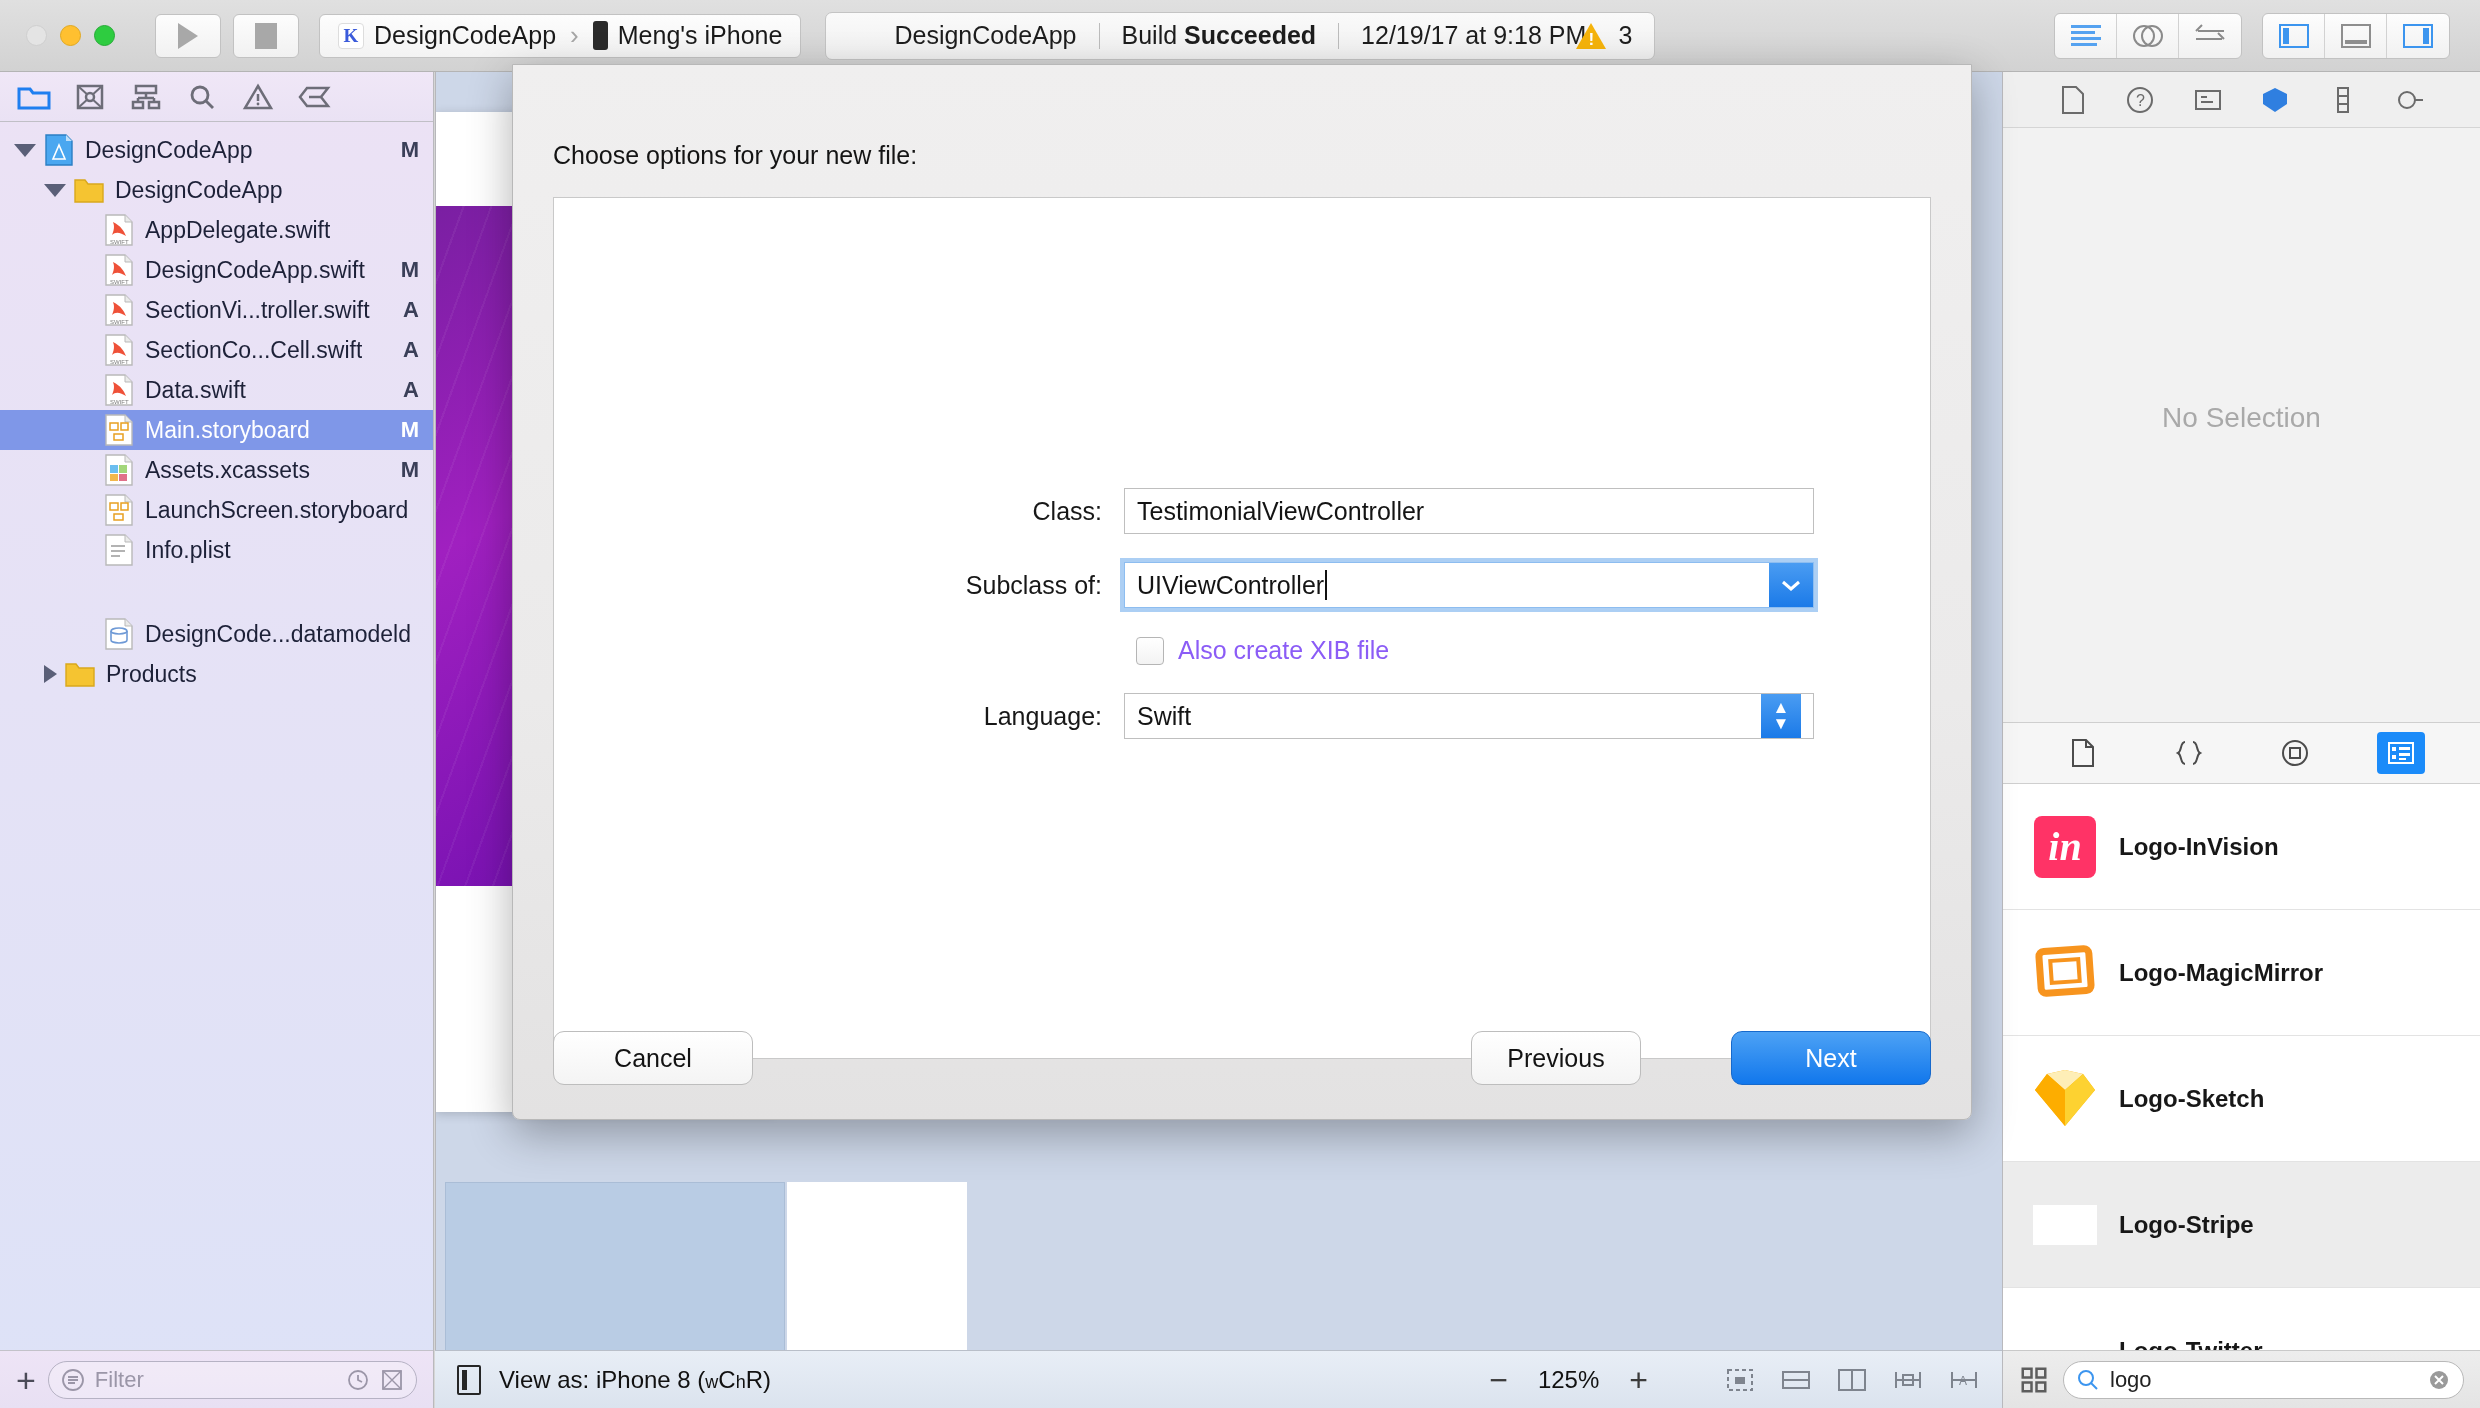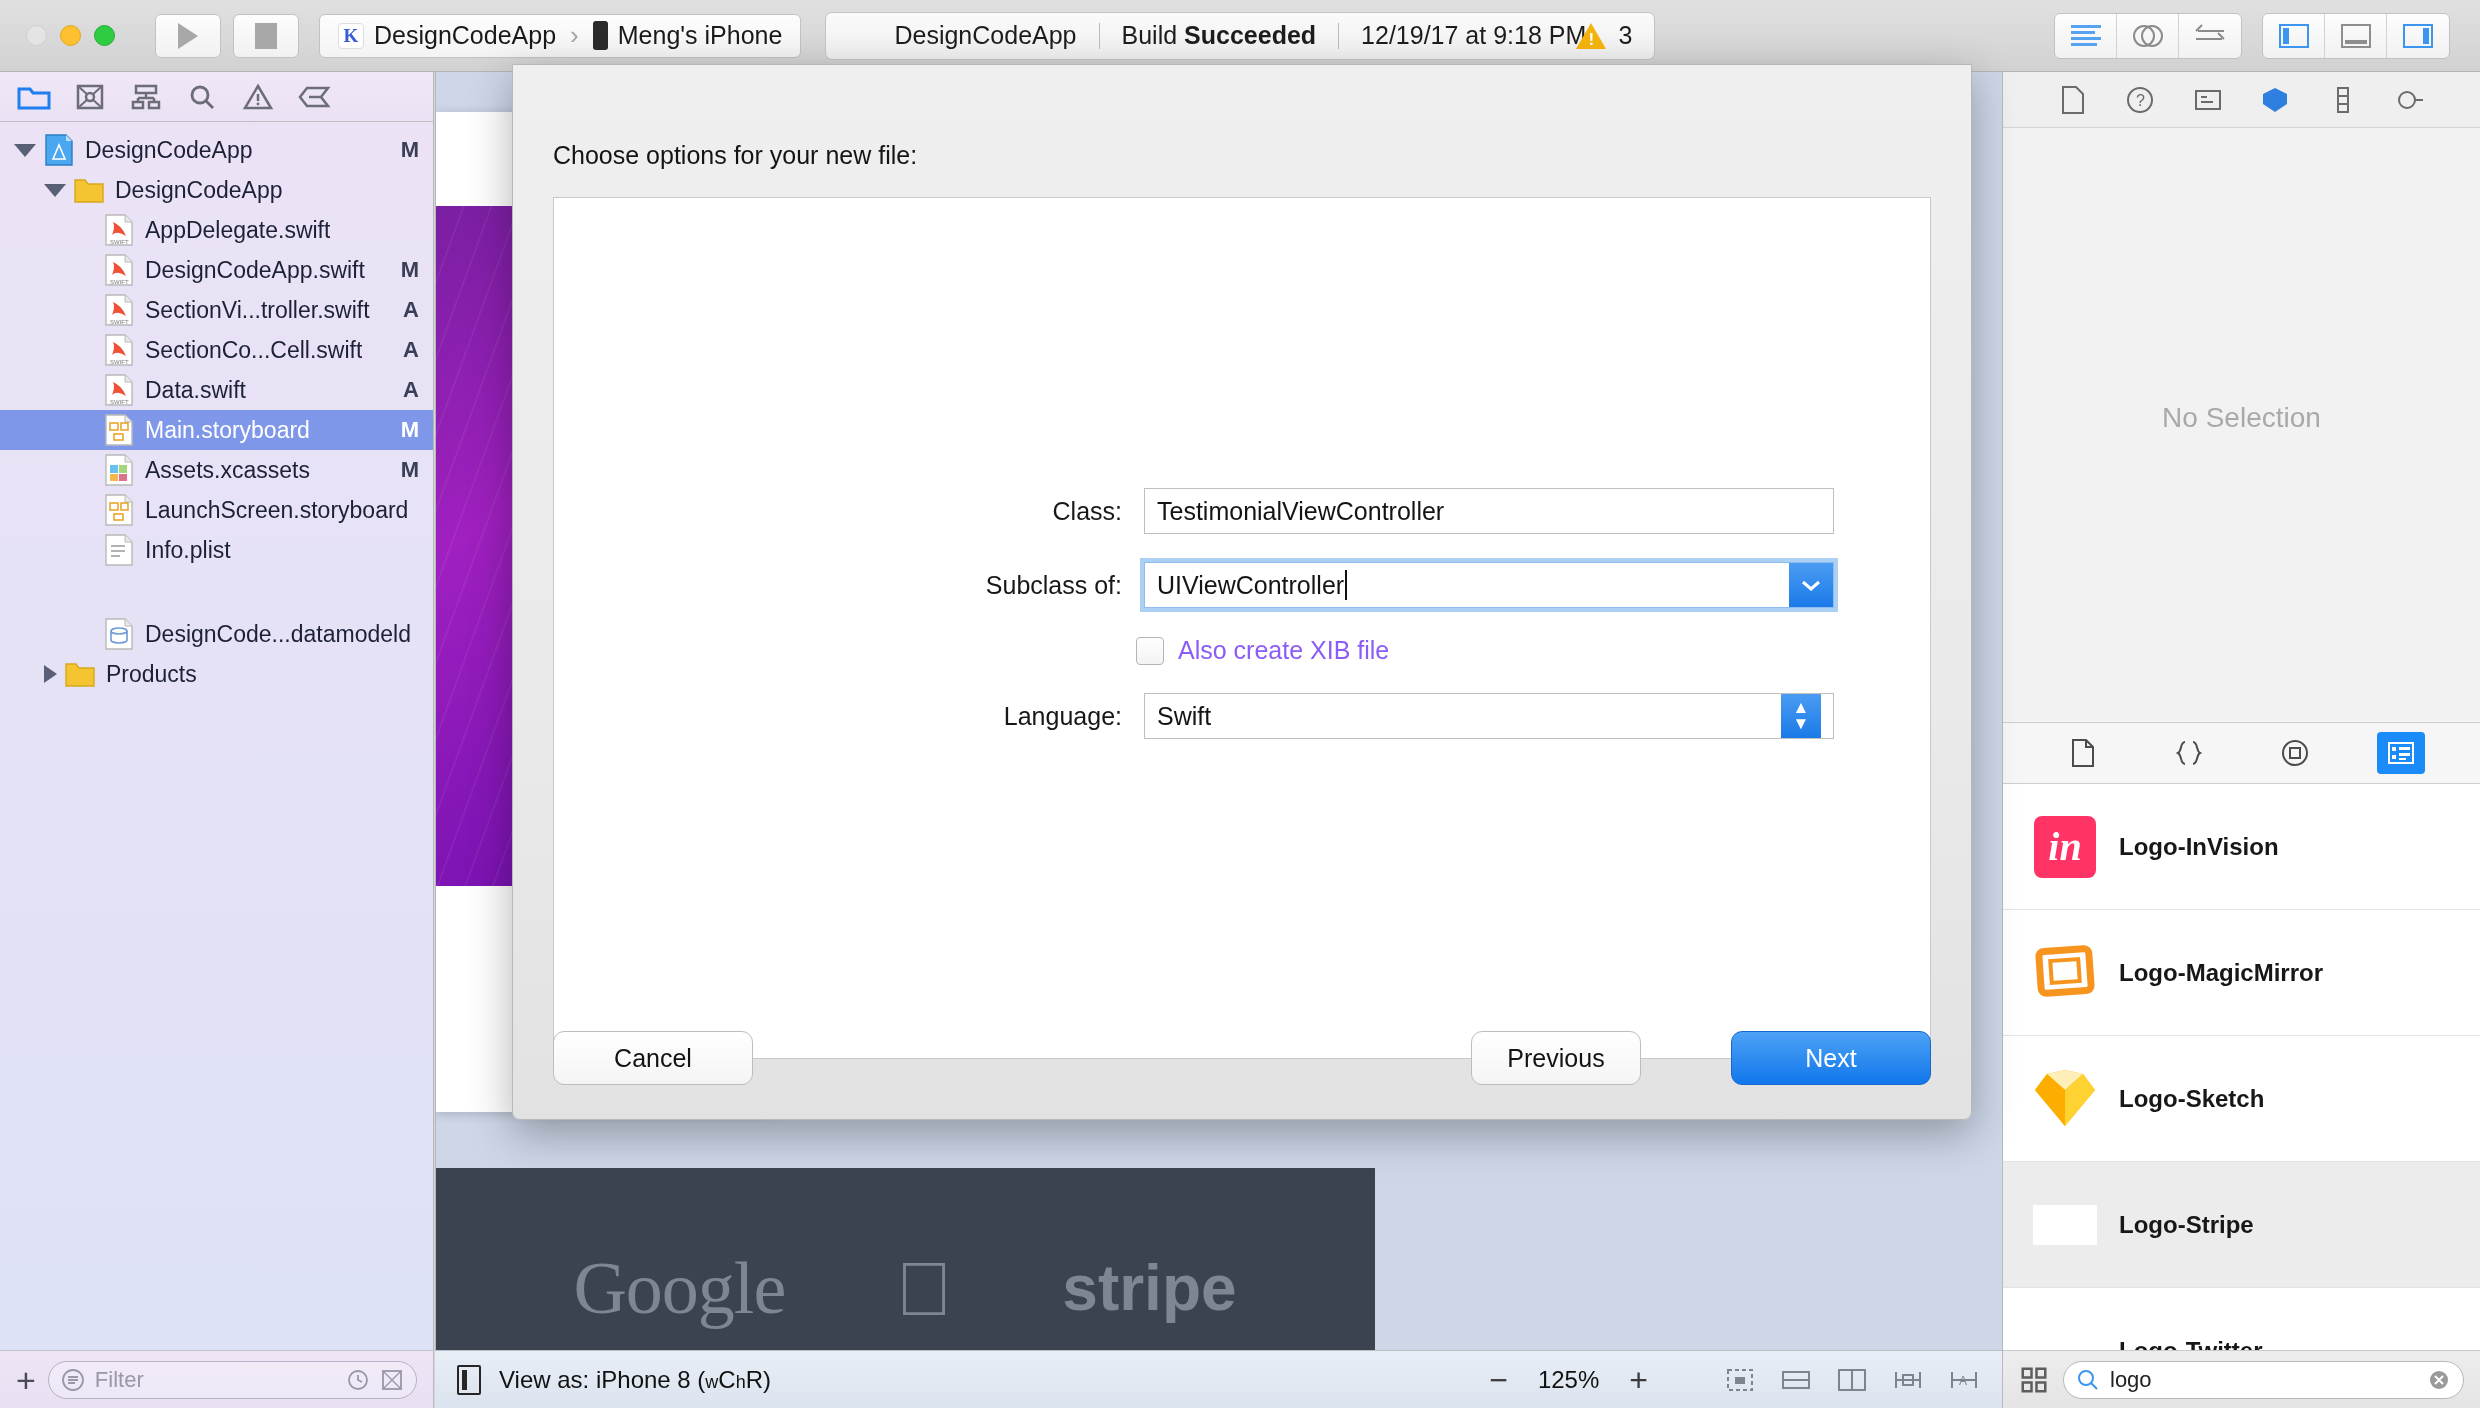--- a/index.html
+++ b/index.html
@@ -239,21 +239,21 @@
     border-bottom-left-radius: 8px; border-bottom-right-radius: 8px;
     box-shadow: 0 14px 44px rgba(0,0,0,.30);
   }
   .modal-title { position: absolute; left: 40px; top: 76px; font-size: 25px; color: #141414; }
   .modal-panel {
     position: absolute; left: 40px; top: 132px; right: 40px; height: 862px;
     background: #fff; border: 1px solid #c9c9c9;
   }
   .form { position: absolute; left: 0; right: 0; top: 290px; }
   .frow { display: flex; align-items: center; margin-bottom: 28px; }
-  .flabel { width: 570px; text-align: right; padding-right: 22px; font-size: 25px; color: #171717; margin-left: 20px; }
+  .flabel { width: 570px; text-align: right; padding-right: 22px; font-size: 25px; color: #171717; }
   .finput {
     width: 690px; height: 46px; border: 1px solid #bfbfbf; background: #fff;
     display: flex; align-items: center; padding: 0 12px; font-size: 25px; color: #141414;
   }
   .finput.focused {
     border: 1px solid #8dbdf0; box-shadow: 0 0 0 4px rgba(104,167,235,.55);
     padding-right: 0;
   }
   .combo-arrow {
     width: 44px; height: 100%; margin-left: auto; flex: 0 0 auto;
@@ -580,25 +580,20 @@
 
   <div class="editor">
     <div class="canvas-inner">
       <div class="ib-card card-a"></div>
       <div class="purple-grad">
         <span class="pg-text" style="right: 8px; top: 170px;">e.</span>
         <span class="pg-text" style="right: 6px; top: 490px; font-size: 34px; font-weight: normal;">s, typ</span>
       </div>
       <div class="sb-small"></div>
       <div class="sb-white"></div>
-      <div class="dark-panel" id="logosPanel">
-          <span class="logo-google">Google</span>
-          <span class="logo-apple"></span>
-          <span class="logo-stripe">stripe</span>
-        </div>
     </div>
     <div class="editor-left-strip"></div>
   </div>
 
   <div class="editor-bottom">
     <div class="vas-icon"></div>
     <span class="vas-text"><span>View as: iPhone 8 (</span><span class="sub">w</span><span>C</span><span class="sub">h</span><span>R)</span></span>
     <div class="zoom-group">
       <span class="zoom-sign">−</span>
       <span class="zoom-val">125%</span>

